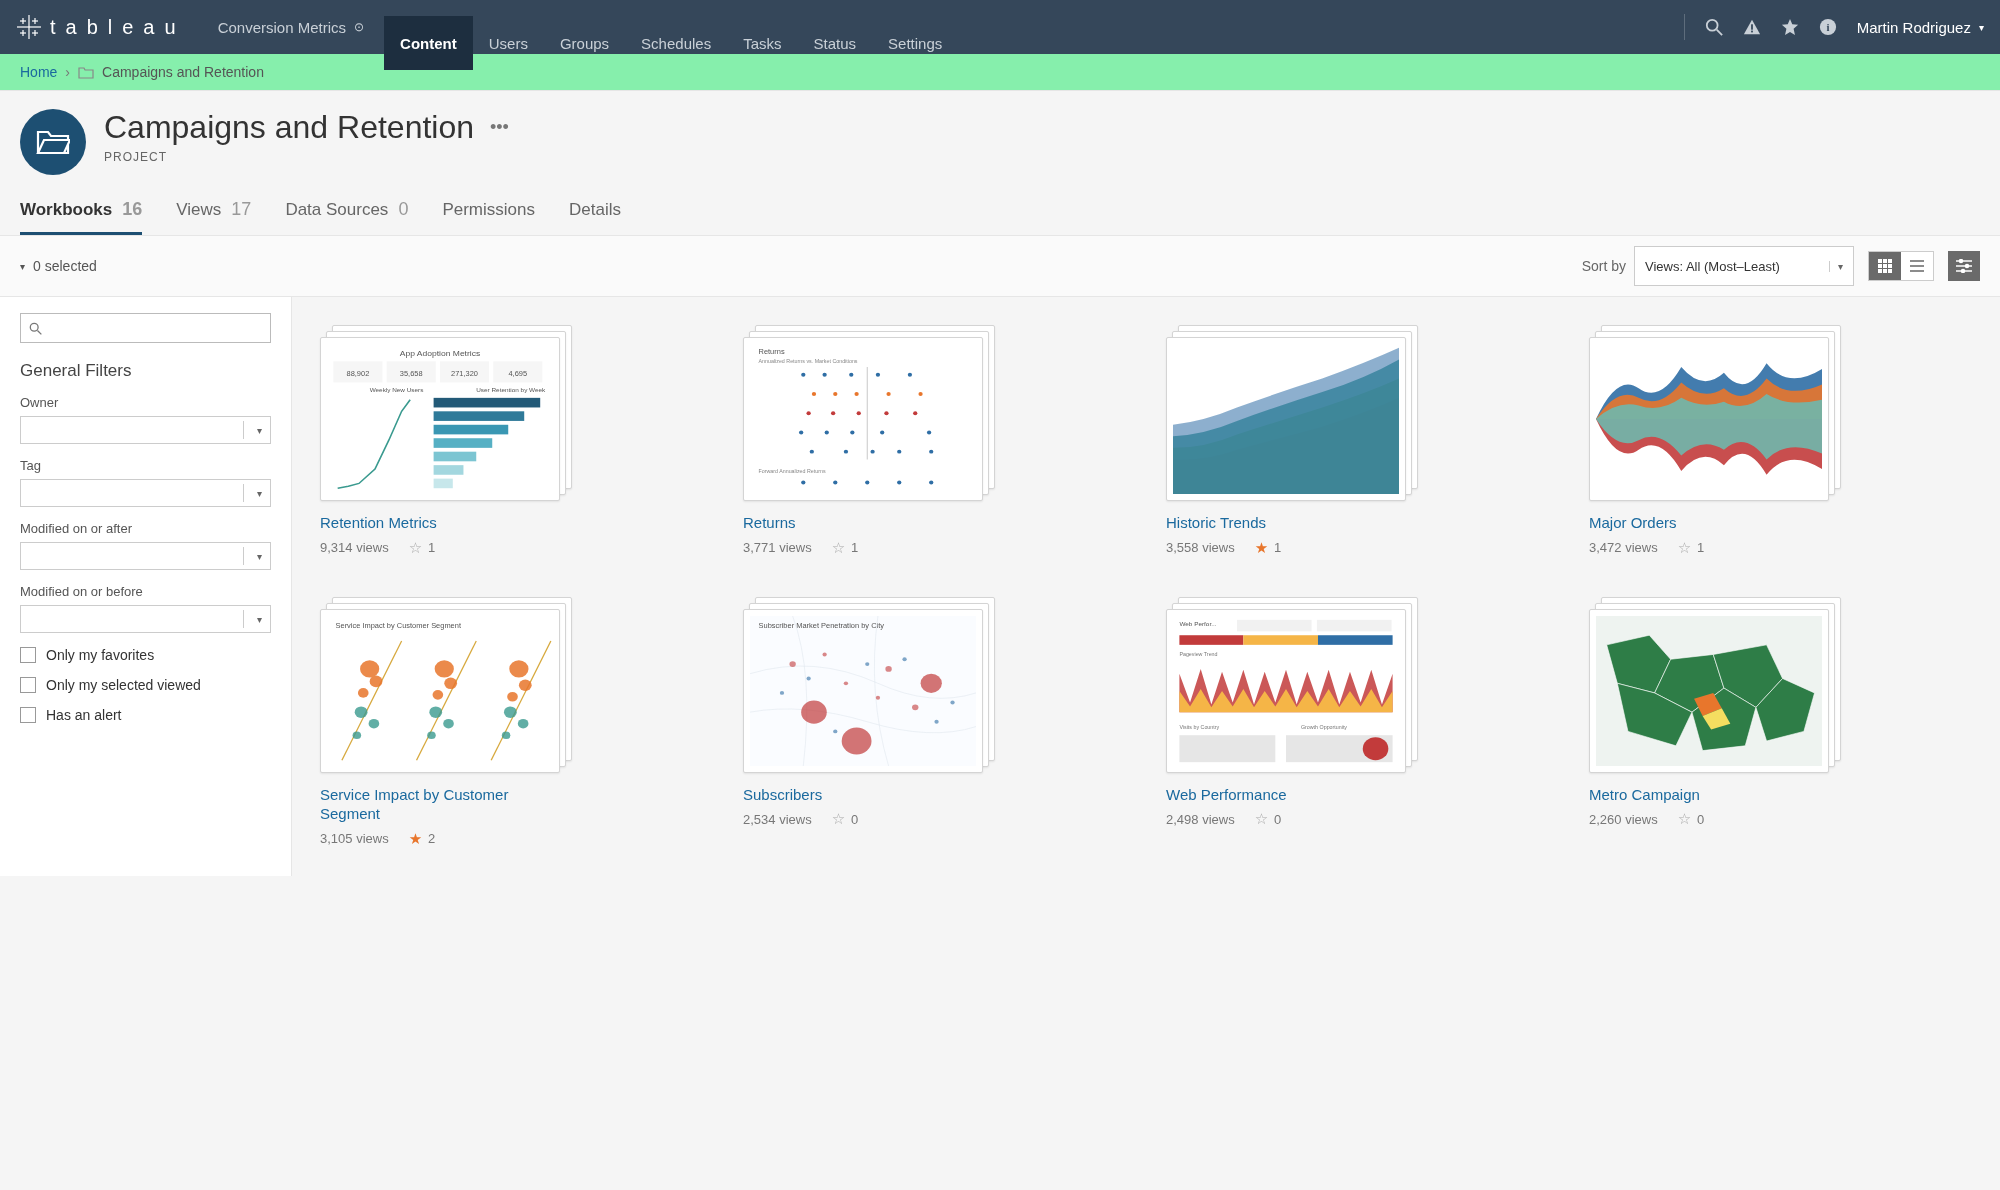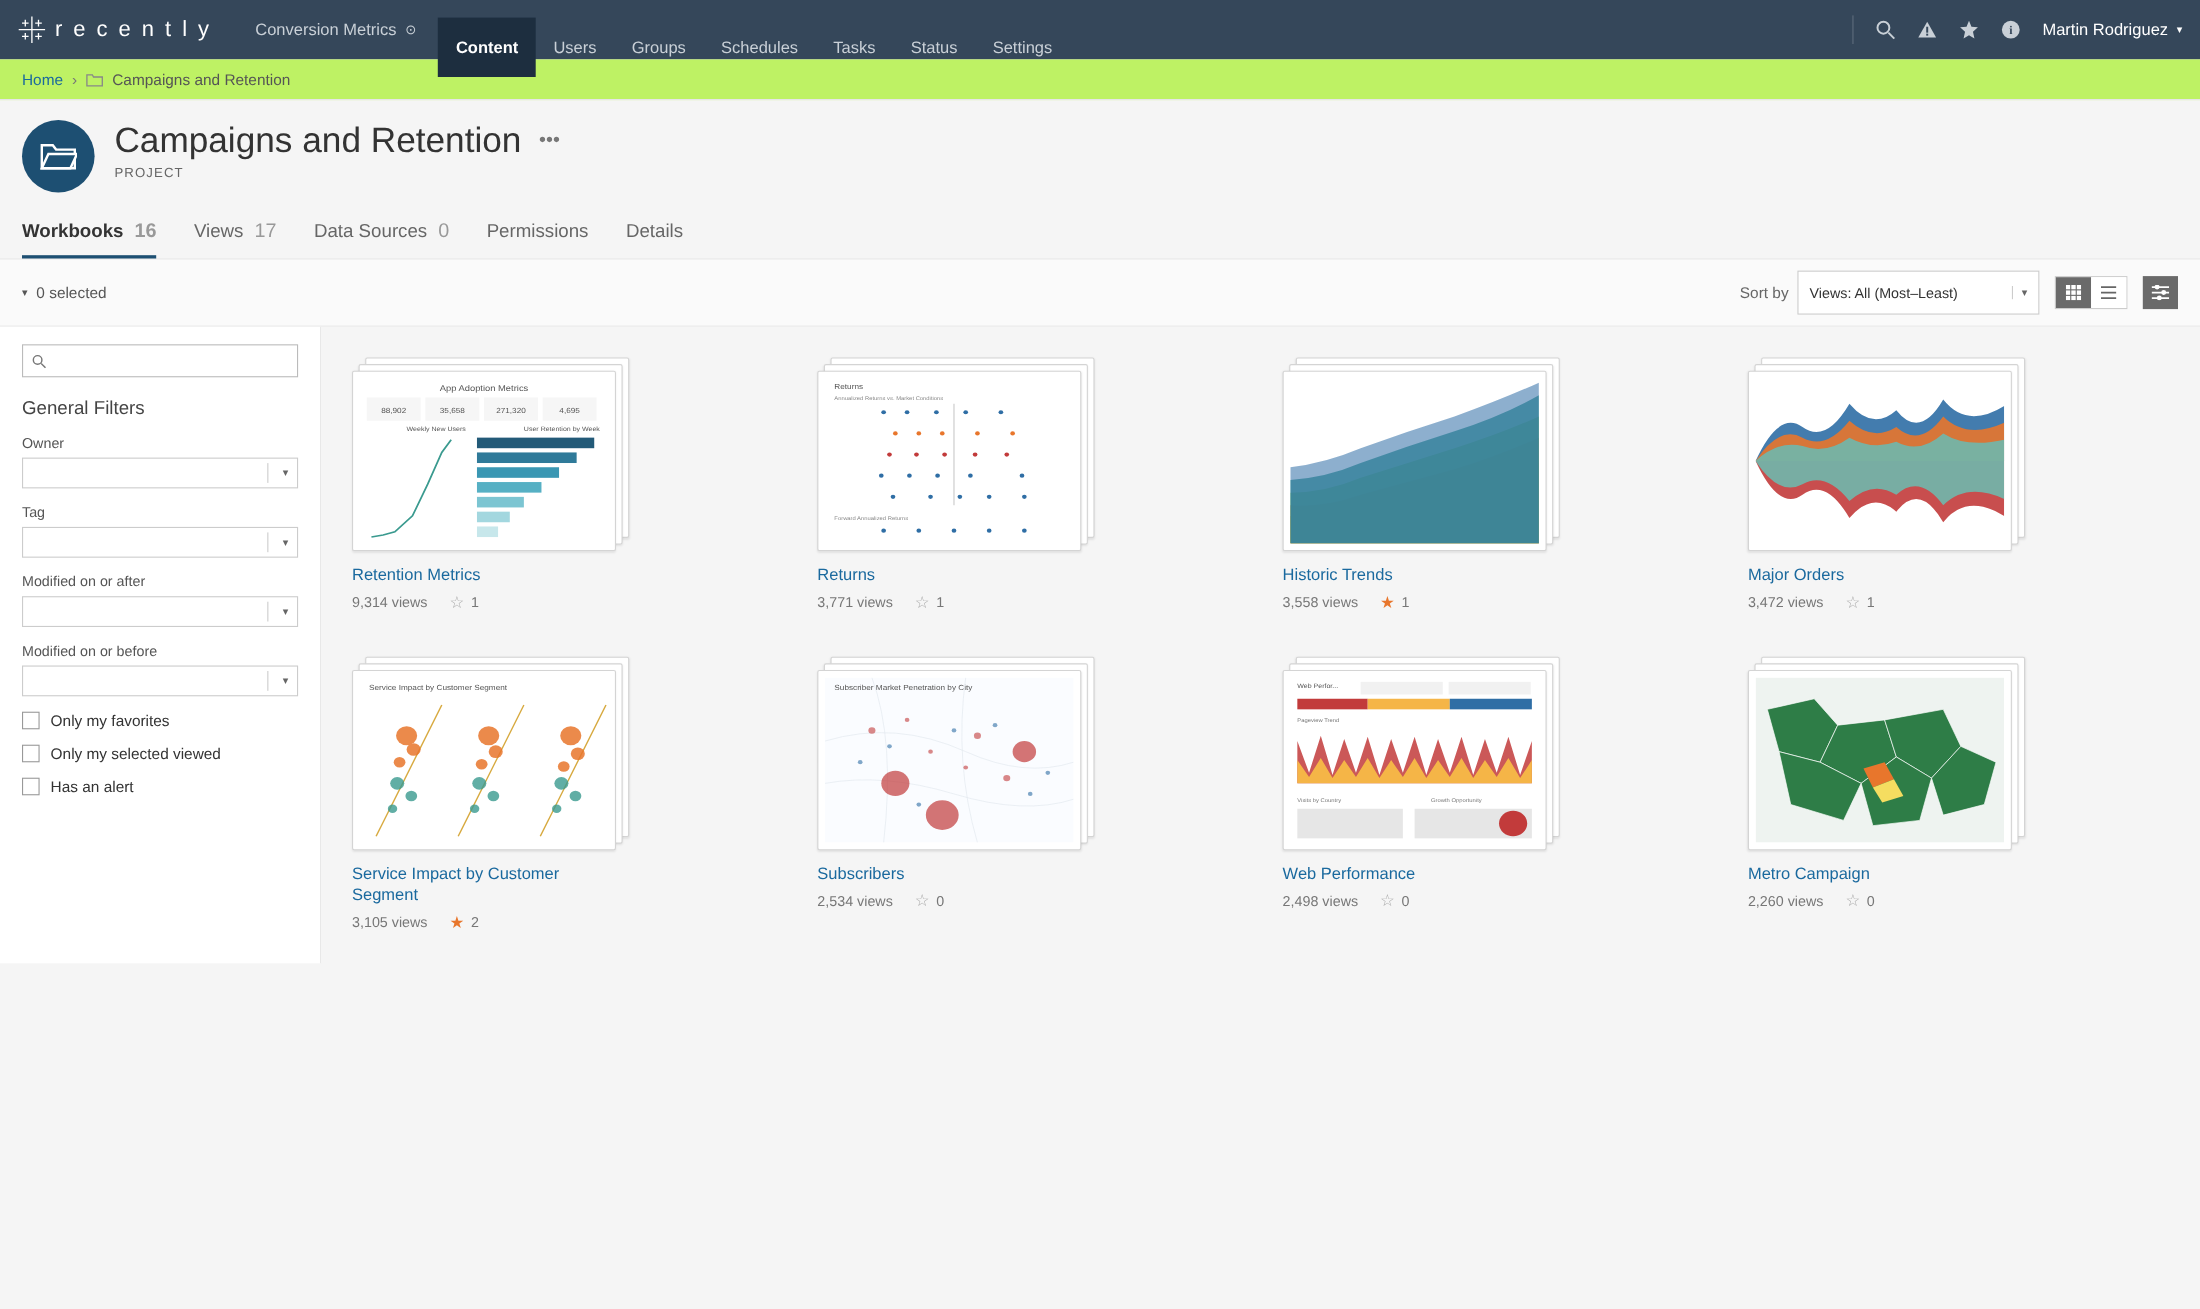--- a/index.html
+++ b/index.html
@@ -22,21 +22,21 @@
     color: #c9d0d7; cursor: pointer; font-size: 15px; margin-top: 16px;
   }
   .navlinks .navitem.active { background: #1d2e3f; color: #fff; font-weight: 600; }
   .topbar .spacer { flex: 1; }
   .topbar .sep { width: 1px; height: 26px; background: #5e6d7c; }
   .topbar .icon-btn { color: #c9d0d7; cursor: pointer; font-size: 18px; display:flex; align-items:center; }
   .topbar .user { display: flex; align-items: center; gap: 8px; color: #fff; cursor: pointer; font-size: 15px; }
 
   
   .breadcrumb {
-    background: #bef264; border-bottom: 1px solid #e6e6e6; padding: 10px 20px;
+    background: #86efac; border-bottom: 1px solid #e6e6e6; padding: 10px 20px;
     display: flex; align-items: center; gap: 8px; font-size: 14px;
   }
   .breadcrumb .crumb-home { color:#1a699e; cursor:pointer; }
   .breadcrumb .crumb-sep { color:#777; }
   .breadcrumb .folder-ic { color:#777; font-size:14px; }
   .breadcrumb .crumb-current { color:#555; }
 
   
   .page-header { padding: 18px 20px 0 20px; display: flex; align-items: flex-start; gap: 18px; }
   .page-header .proj-icon {
@@ -135,21 +135,21 @@
             <line x1="4" y1="7" x2="10" y2="7"></line>
         <line x1="19" y1="4" x2="19" y2="10"></line>
             <line x1="16" y1="7" x2="22" y2="7"></line>
         <line x1="7" y1="16" x2="7" y2="22"></line>
             <line x1="4" y1="19" x2="10" y2="19"></line>
         <line x1="19" y1="16" x2="19" y2="22"></line>
             <line x1="16" y1="19" x2="22" y2="19"></line>
       </g>
         </svg>
     </span>
-    <span class="logo-text">recently</span>
+    <span class="logo-text">tableau</span>
   </div>
   <div class="site-picker">
     <span>Conversion Metrics</span>
     <span class="chev">⊙</span>
   </div>
   <div class="navlinks">
     <div class="navitem active">
         <span>Content</span>
       </div>
     <div class="navitem">

